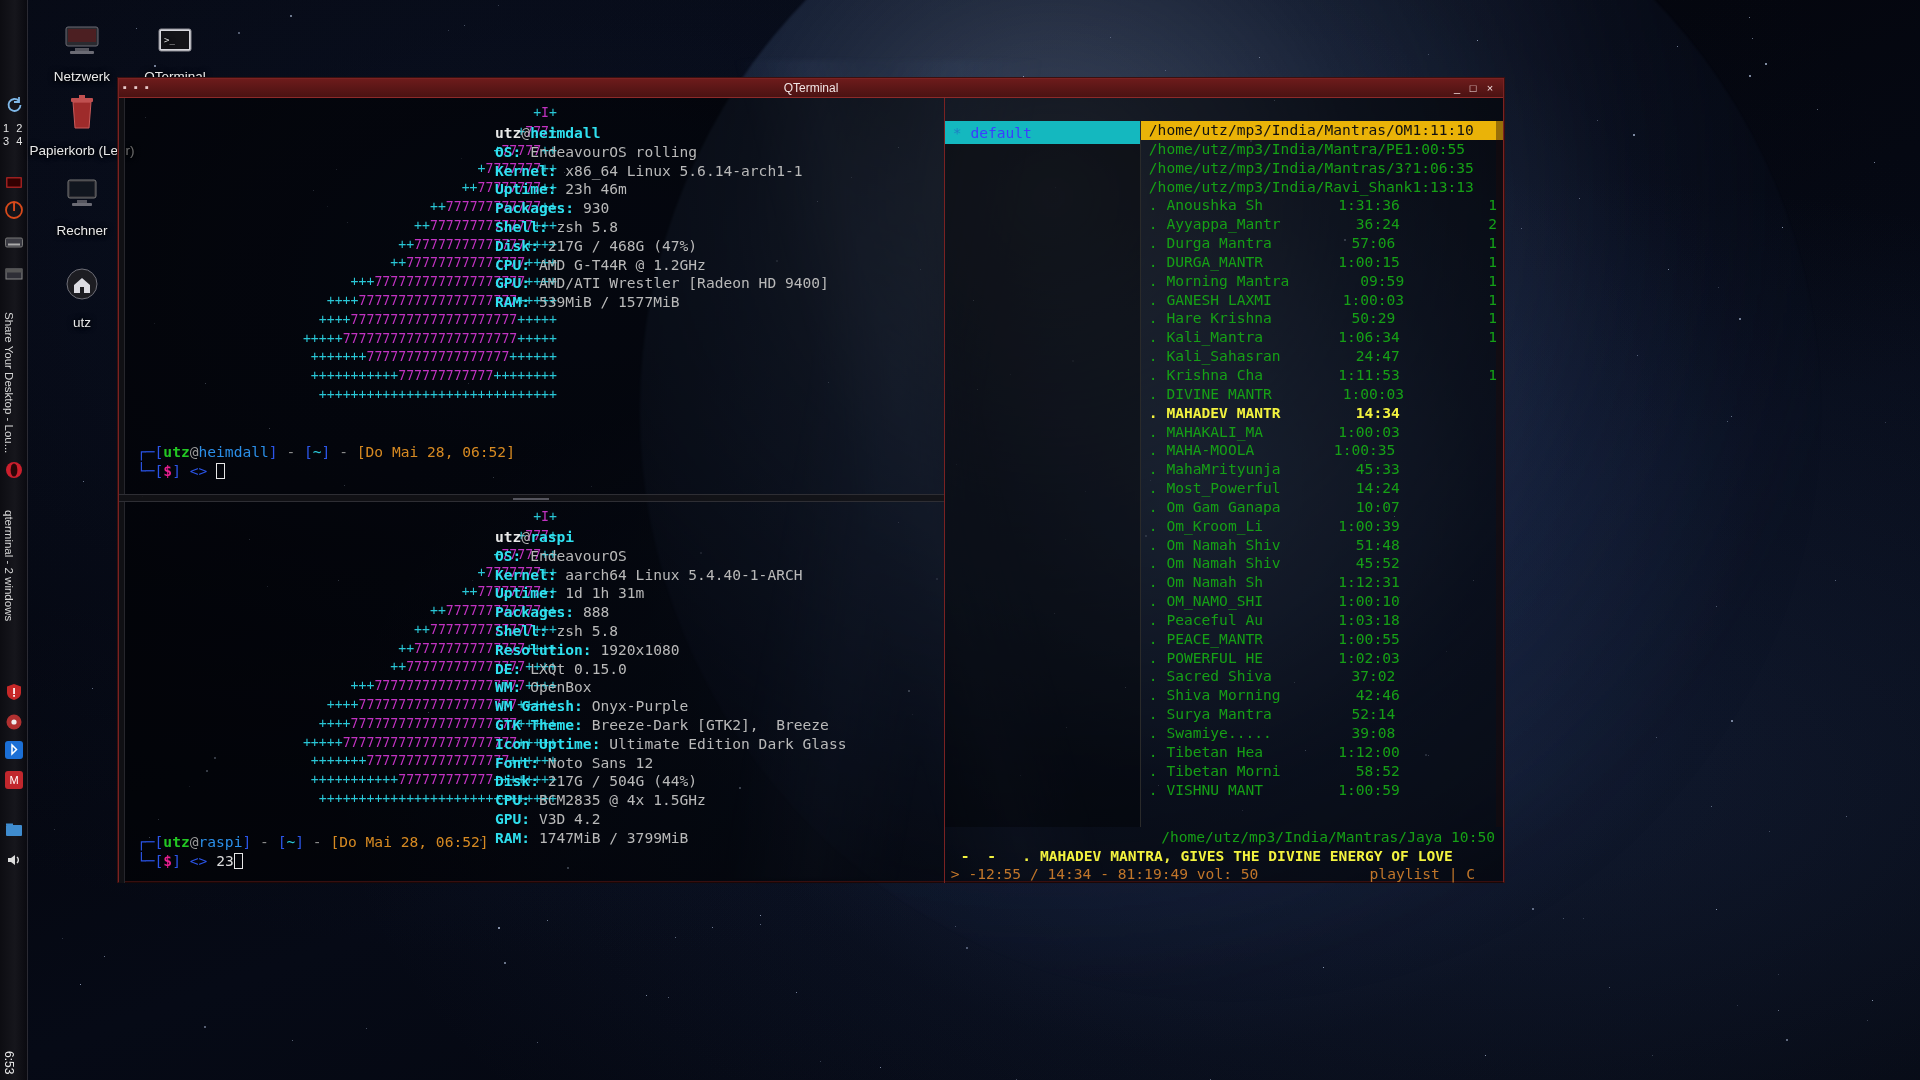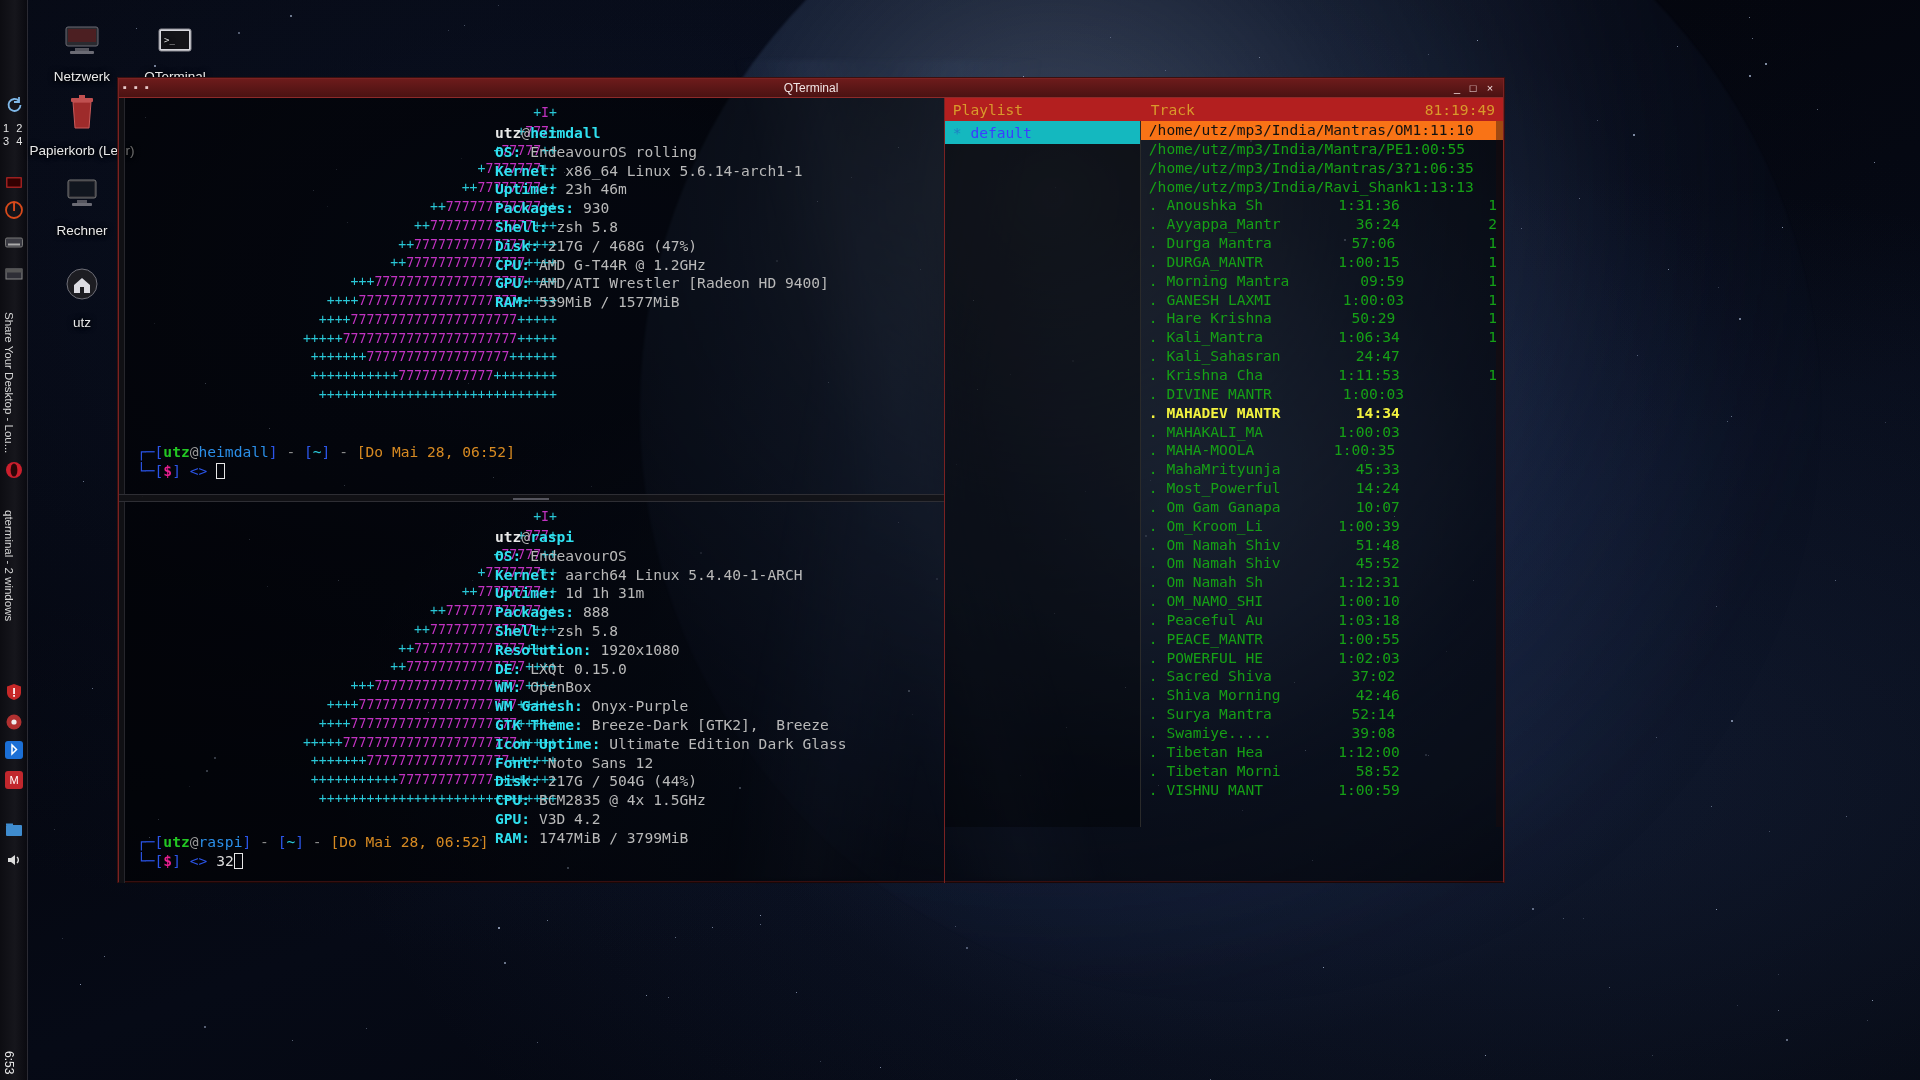--- a/index.html
+++ b/index.html
@@ -176,21 +176,21 @@
   .pl-row.sel{ background:#14b8bf; }
   .pl-row.sel .st{ color:#1f7fc4; }
 
   #tr-col{ flex:1; position:relative; overflow:hidden; }
   .tr-row{
     height:18.85px; font-size:14.6px; line-height:18.85px;
     color:#16a016; white-space:pre; padding-left:8px;
     display:flex; justify-content:space-between; padding-right:6px;
   }
   .tr-row.path{ color:#16a016; justify-content:flex-start; }
-  .tr-row.sel{ background:#f97316; color:#111; }
+  .tr-row.sel{ background:#eab308; color:#111; }
   .tr-row.cur{ color:#f3f33f; font-weight:bold; }
   .tr-row .nm{ white-space:pre; }
   .tr-row .tm{ white-space:pre; }
   .tr-row .nr{ width:22px; text-align:right; white-space:pre; }
 
   #cmus-status{
     position:absolute; left:0; right:0; bottom:0; height:56px;
   }
   #st-line1{
     height:19px; font-size:14.6px; line-height:19px; color:#16a016;
@@ -609,31 +609,26 @@
 <span class="k">WM Ganesh:</span> <span class="v">Onyx-Purple</span>
 <span class="k">GTK Theme:</span> <span class="v">Breeze-Dark [GTK2],  Breeze</span>
 <span class="k">Icon Uptime:</span> <span class="v">Ultimate Edition Dark Glass</span>
 <span class="k">Font:</span> <span class="v">Noto Sans 12</span>
 <span class="k">Disk:</span> <span class="v">217G / 504G (44%)</span>
 <span class="k">CPU:</span> <span class="v">BCM2835 @ 4x 1.5GHz</span>
 <span class="k">GPU:</span> <span class="v">V3D 4.2</span>
 <span class="k">RAM:</span> <span class="v">1747MiB / 3799MiB</span>
 </div>
           <div class="prompt" id="prompt2" style="top:330px"><span class="brk">┌─[</span><span class="user">utz</span><span class="at">@</span><span class="host">raspi</span><span class="brk">]</span> <span class="dash">-</span> <span class="brk">[</span><span class="tilde">~</span><span class="brk">]</span> <span class="dash">-</span> <span class="date">[Do Mai 28, 06:52]</span>
-<span class="brk">└─[</span><span class="dollar">$</span><span class="brk">]</span> <span class="arrow">&lt;&gt;</span> <span class="typed">32</span><span class="cursor"></span></div>
+<span class="brk">└─[</span><span class="dollar">$</span><span class="brk">]</span> <span class="arrow">&lt;&gt;</span> <span class="typed">23</span><span class="cursor"></span></div>
         </div>
       </div>
     </div>
 
     <div id="cmus">
-      <div id="cmus-head">
-        <span class="h-pl">Playlist</span>
-        <span class="h-tr">Track</span>
-        <span class="h-tm">81:19:49</span>
-      </div>
 
       <div id="cmus-cols">
         <div id="pl-col">
             <div class="pl-row sel"><span class="st">*</span> <span>default</span></div>
           </div>
         <div id="tr-col">
             <div class="tr-row path sel"><span class="nm">/home/utz/mp3/India/Mantras/OM</span><span class="tm">1:11:10</span></div>
             <div class="tr-row path"><span class="nm">/home/utz/mp3/India/Mantra/PE</span><span class="tm">1:00:55</span></div>
             <div class="tr-row path"><span class="nm">/home/utz/mp3/India/Mantras/3?</span><span class="tm">1:06:35</span></div>
             <div class="tr-row path"><span class="nm">/home/utz/mp3/India/Ravi_Shank</span><span class="tm">1:13:13</span></div>
@@ -667,16 +662,24 @@
             <div class="tr-row"><span class="nm">. Surya Mantra</span><span class="tm">52:14</span><span class="nr"></span></div>
             <div class="tr-row"><span class="nm">. Swamiye.....</span><span class="tm">39:08</span><span class="nr"></span></div>
             <div class="tr-row"><span class="nm">. Tibetan Hea</span><span class="tm">1:12:00</span><span class="nr"></span></div>
             <div class="tr-row"><span class="nm">. Tibetan Morni</span><span class="tm">58:52</span><span class="nr"></span></div>
             <div class="tr-row"><span class="nm">. VISHNU MANT</span><span class="tm">1:00:59</span><span class="nr"></span></div>
           </div>
       </div>
 
       <div id="cmus-scroll"></div>
 
+      <div id="cmus-status">
+        <div id="st-line1">/home/utz/mp3/India/Mantras/Jaya 10:50</div>
+        <div id="st-line2">-  -   . MAHADEV MANTRA, GIVES THE DIVINE ENERGY OF LOVE</div>
+        <div id="st-line3">
+          <span>&gt; -12:55 / 14:34 - 81:19:49 vol: 50</span>
+          <span>playlist | C</span>
+        </div>
+      </div>
     </div>
 
   </div>
 </div>
 
 </body></html>

